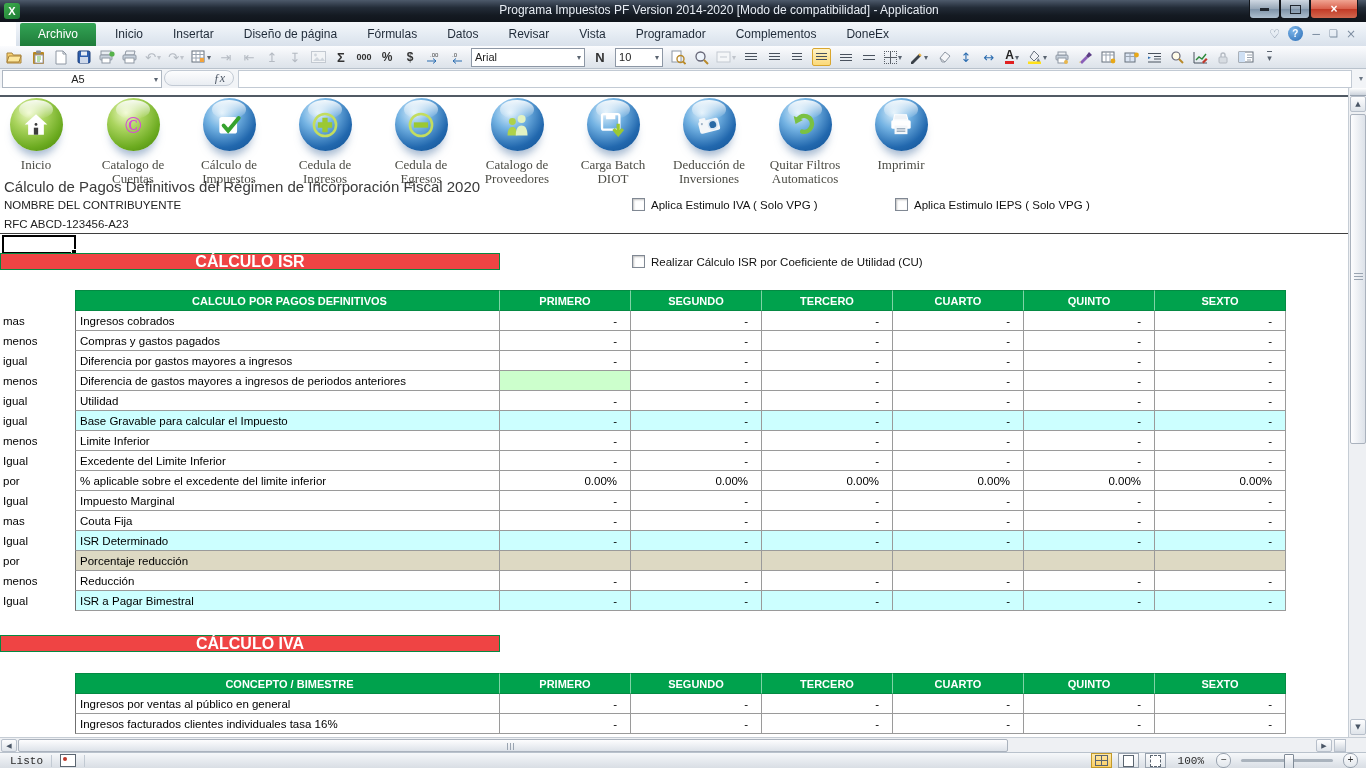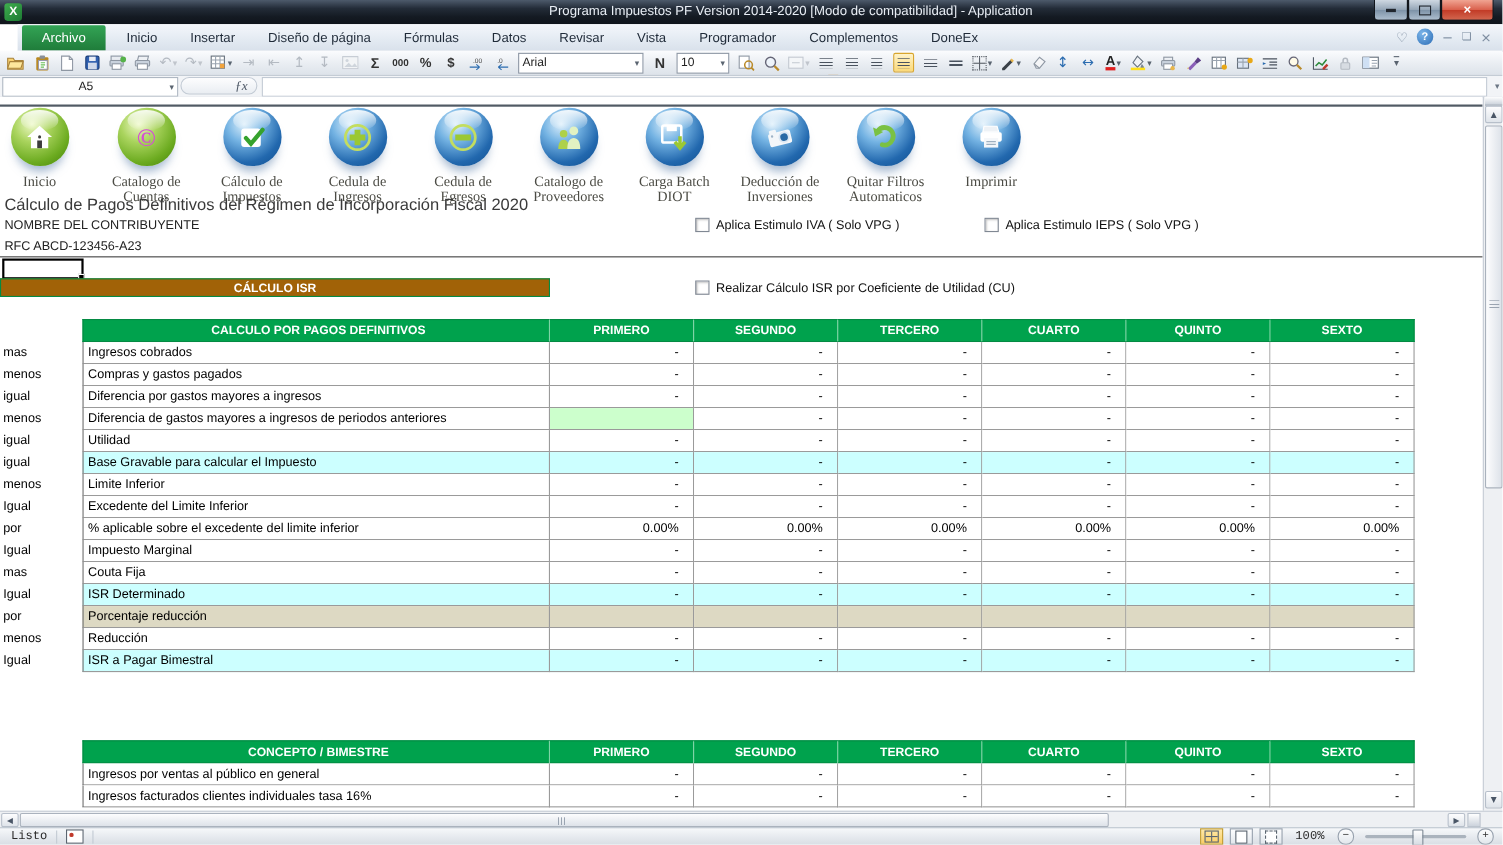--- a/index.html
+++ b/index.html
@@ -91,21 +91,21 @@
   #rfc-line{left:0;top:145px;width:1348px;height:1px;background:#3f3f3f;}
 
   .cbrow{display:flex;align-items:center;gap:6px;}
   .cbox{width:11px;height:11px;background:#fff;border:1px solid #808893;
     box-shadow:inset 1px 1px 2px rgba(0,0,0,.25);}
   .cblabel{font-size:11.5px;color:#111;}
 
   #selcell{left:2px;top:147px;width:70px;height:15px;border:2px solid #000;background:#fff;}
   #selcell::after{content:"";position:absolute;right:-3px;bottom:-3px;width:4px;height:4px;background:#000;border:1px solid #fff;}
 
-  .gbar{height:17px;background:#a16207;color:#fff;font-size:11px;font-weight:bold;
+  .gbar{height:17px;background:#ef4444;color:#fff;font-size:16px;font-weight:bold;
     display:flex;align-items:center;justify-content:center;border:1px solid #048a43;box-sizing:border-box;}
   #isr-bar{left:0;top:165px;width:500px;}
   #iva-bar{left:0;top:547px;width:500px;}
 
   .xtable{position:absolute;display:grid;grid-template-columns:75px 425px repeat(6,131px);}
   #isr-table{left:0;top:202px;}
   #iva-table{left:0;top:585px;}
   .cell{box-sizing:border-box;border-right:1px solid #9a9a9a;border-bottom:1px solid #9a9a9a;
     font-size:11.5px;color:#000;display:flex;align-items:center;height:20px;background:#fff;}
   .cell.hdr{height:21px;background:#00a24d;color:#fff;font-weight:bold;font-size:11px;
@@ -732,20 +732,21 @@
         <div class="cell pfx">Igual</div>
         <div class="cell lbl cyan">ISR a Pagar Bimestral</div>
         <div class="cell val cyan">-</div>
         <div class="cell val cyan">-</div>
         <div class="cell val cyan">-</div>
         <div class="cell val cyan">-</div>
         <div class="cell val cyan">-</div>
         <div class="cell val cyan">-</div>
       </div>
 
+    <div id="iva-bar" class="gbar abs">CÁLCULO IVA</div>
     <div id="iva-table" class="xtable">
         <div class="cell pfx" style="height: 21px;"></div>
         <div class="cell hdr lbl">CONCEPTO / BIMESTRE</div>
         <div class="cell hdr">PRIMERO</div>
         <div class="cell hdr">SEGUNDO</div>
         <div class="cell hdr">TERCERO</div>
         <div class="cell hdr">CUARTO</div>
         <div class="cell hdr">QUINTO</div>
         <div class="cell hdr last">SEXTO</div>
         <div class="cell pfx"></div>

